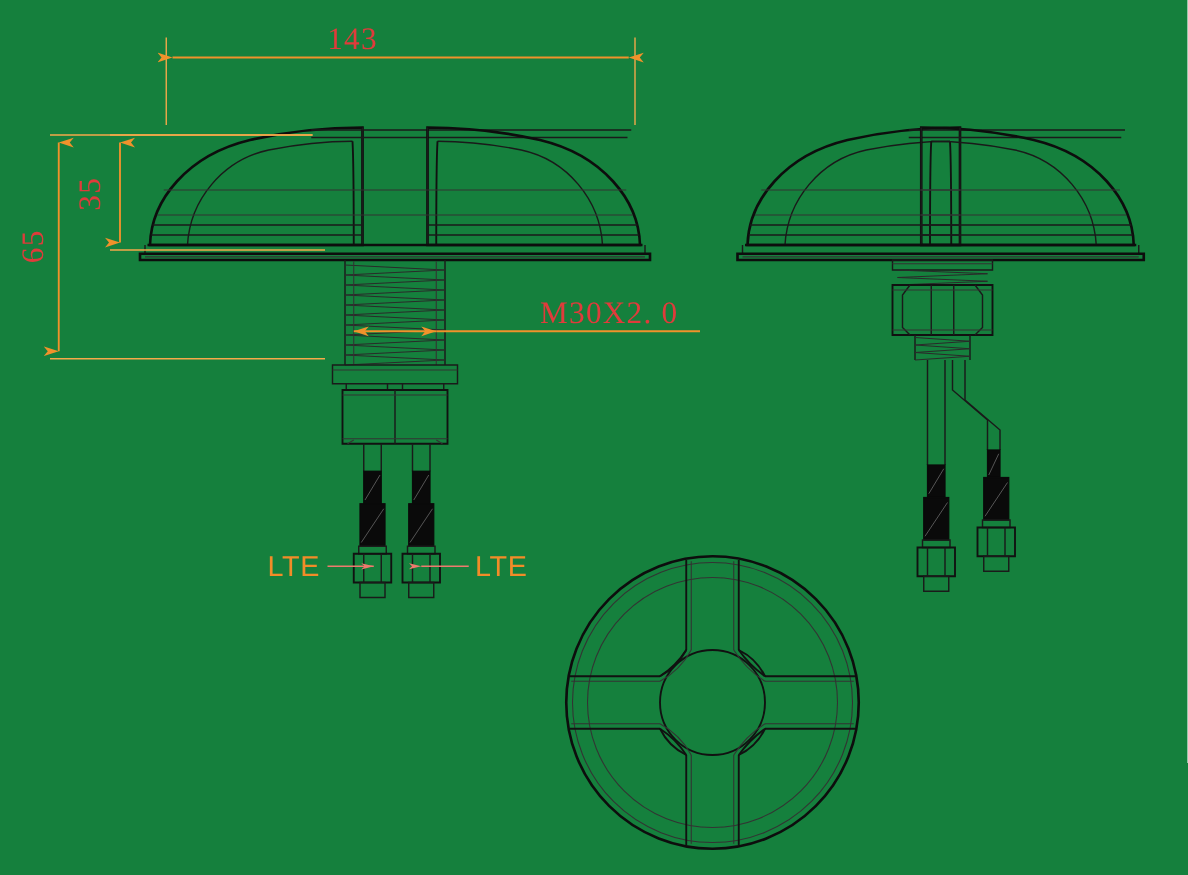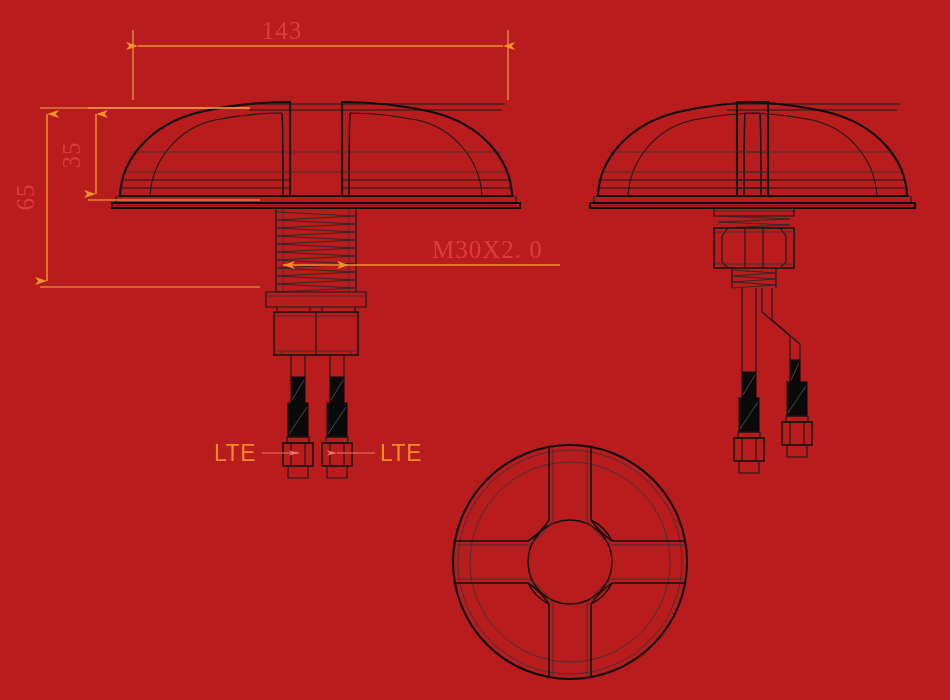--- a/index.html
+++ b/index.html
@@ -1,17 +1,17 @@
 <!DOCTYPE html>
 <html><head>
 <meta charset="utf-8">
 <style>
   html,body{margin:0;padding:0;background:#ffffff;}
   body{width:950px;height:700px;overflow:hidden;font-family:"Liberation Serif",serif;}
-  #stage{position:relative;width:950px;height:700px;background:#b91c1c;}
+  #stage{position:relative;width:950px;height:700px;background:#15803d;}
   svg.draw{position:absolute;left:0;top:0;width:950px;height:700px;}
   .dimtext{fill:#e03b3b;font-family:"Liberation Serif",serif;font-size:25px;letter-spacing:1px;}
   .lte-label{fill:#f28c28;font-family:"Liberation Sans",sans-serif;font-size:23px;letter-spacing:0.5px;}
   .ln{fill:none;stroke:#1a1a1a;stroke-width:1.15;}
   .ln-thin{fill:none;stroke:#333;stroke-width:0.85;}
   .ln-thick{fill:none;stroke:#0d0d0d;stroke-width:2.1;}
   .ln-med{fill:none;stroke:#111;stroke-width:1.5;}
   .dimline{stroke:#f0922b;stroke-width:1.5;fill:none;}
   .extline{stroke:#f6a94a;stroke-width:1.1;fill:none;}
   .leadline{stroke:#ef7b6e;stroke-width:1.2;fill:none;}

